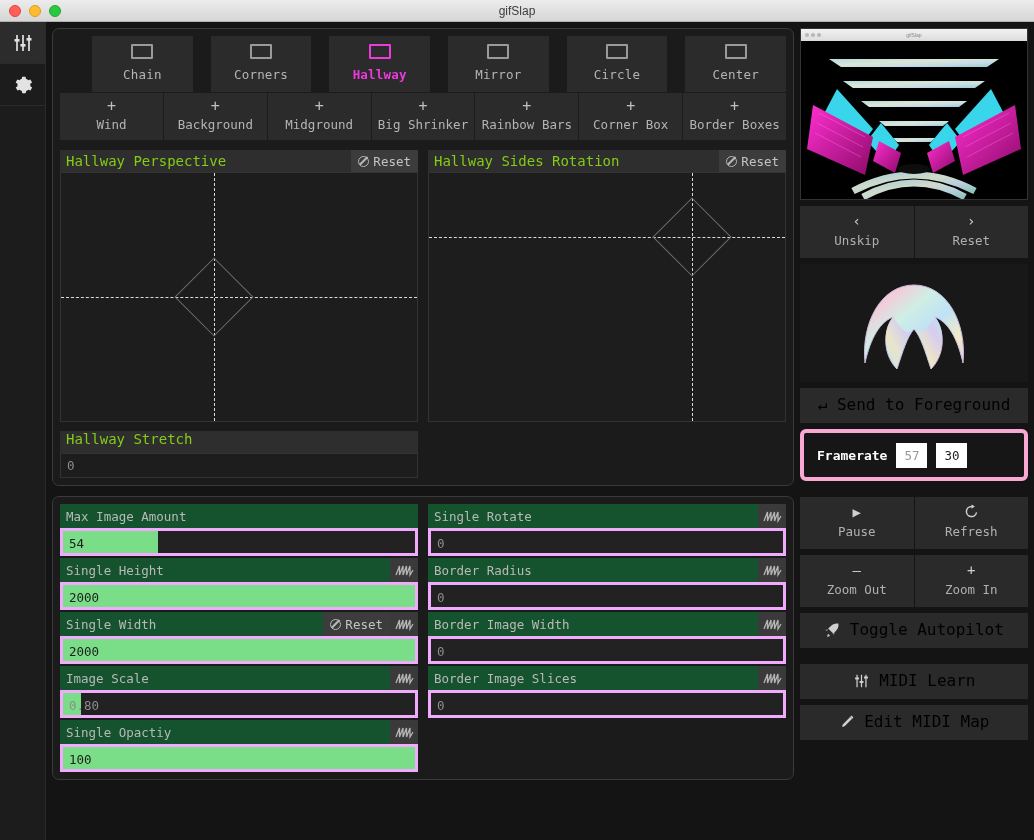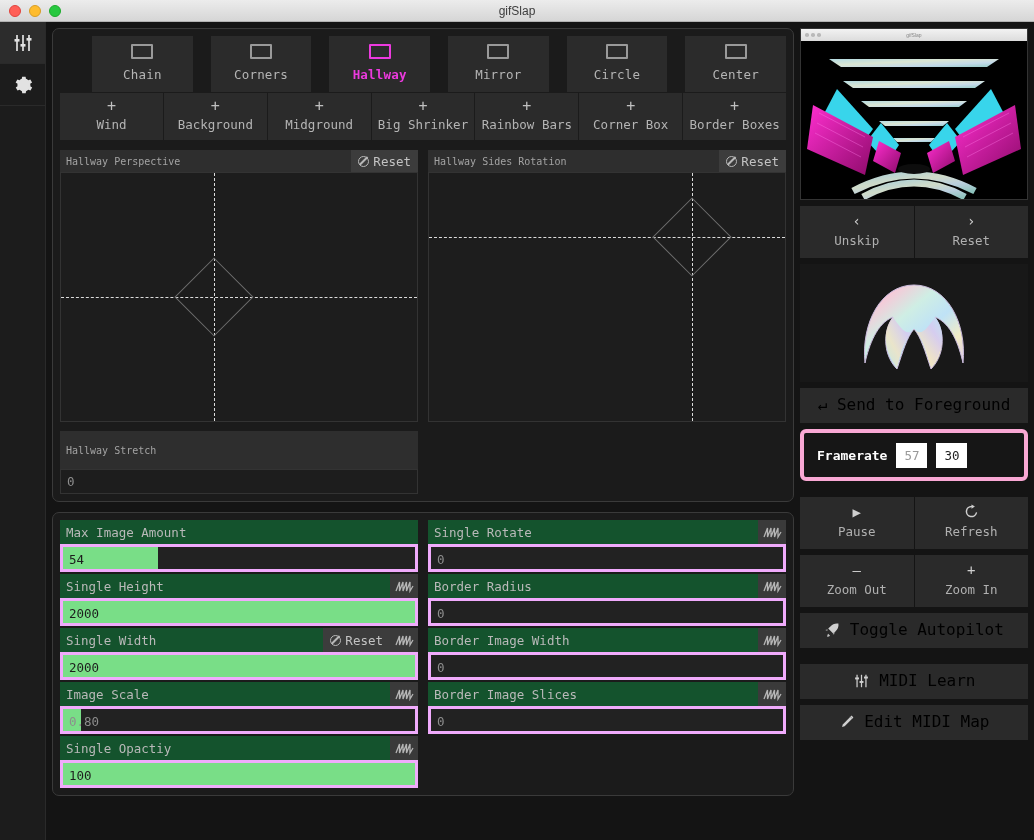--- a/index.html
+++ b/index.html
@@ -81,21 +81,21 @@
   .addbtn .plus { display: block; font-size: 15px; color: #c0c0c0; line-height: 16px; }
   .addbtn .lbl  { font-size: 12.5px; color: #b4b4b4; white-space: nowrap; }
 
   
   .pads { display: flex; gap: 10px; margin-top: 10px; }
   .padcol { flex: 1; min-width: 0; }
   .pad-head {
     background: #2e2e2e; display: flex; align-items: center;
     height: 22px; padding-left: 6px; position: relative;
   }
-  .pad-title { font-size: 10px; color: #a3a3a3; }
+  .pad-title { font-size: 14px; color: #84cc16; }
   .reset-btn {
     position: absolute; right: 0; top: 0; bottom: 0;
     background: #3c3c3c; display: flex; align-items: center; gap: 4px;
     padding: 0 7px; cursor: pointer; font-size: 12.5px; color: #c3c3c3;
   }
   .noentry {
     width: 11px; height: 11px; border: 1.5px solid #b8b8b8; border-radius: 50%;
     position: relative; display:inline-block; flex:0 0 11px;
   }
   .noentry::after {
@@ -109,21 +109,21 @@
   }
   .pad .vline { position: absolute; top:0; bottom:0; width:0;
     border-left: 1px dashed #dcdcdc; }
   .pad .hline { position: absolute; left:0; right:0; height:0;
     border-top: 1px dashed #dcdcdc; }
   .pad .diamond {
     position: absolute; width: 56px; height: 56px;
     border: 1px solid #6d6d6d; transform: translate(-50%,-50%) rotate(45deg);
   }
   .stretch-head {
-    background: #2e2e2e; height: 38px; display: flex; align-items: center;
+    background: #2e2e2e; height: 22px; display: flex; 
     padding-left: 6px; margin-top: 9px;
   }
   .stretch-val {
     background: #1d1d1d; border: 1px solid #333; height: 25px;
     display: flex; align-items: center; padding-left: 6px;
     font-size: 12.5px; color: #8d8d8d;
   }
 
   
   .params { display: flex; gap: 10px; }

